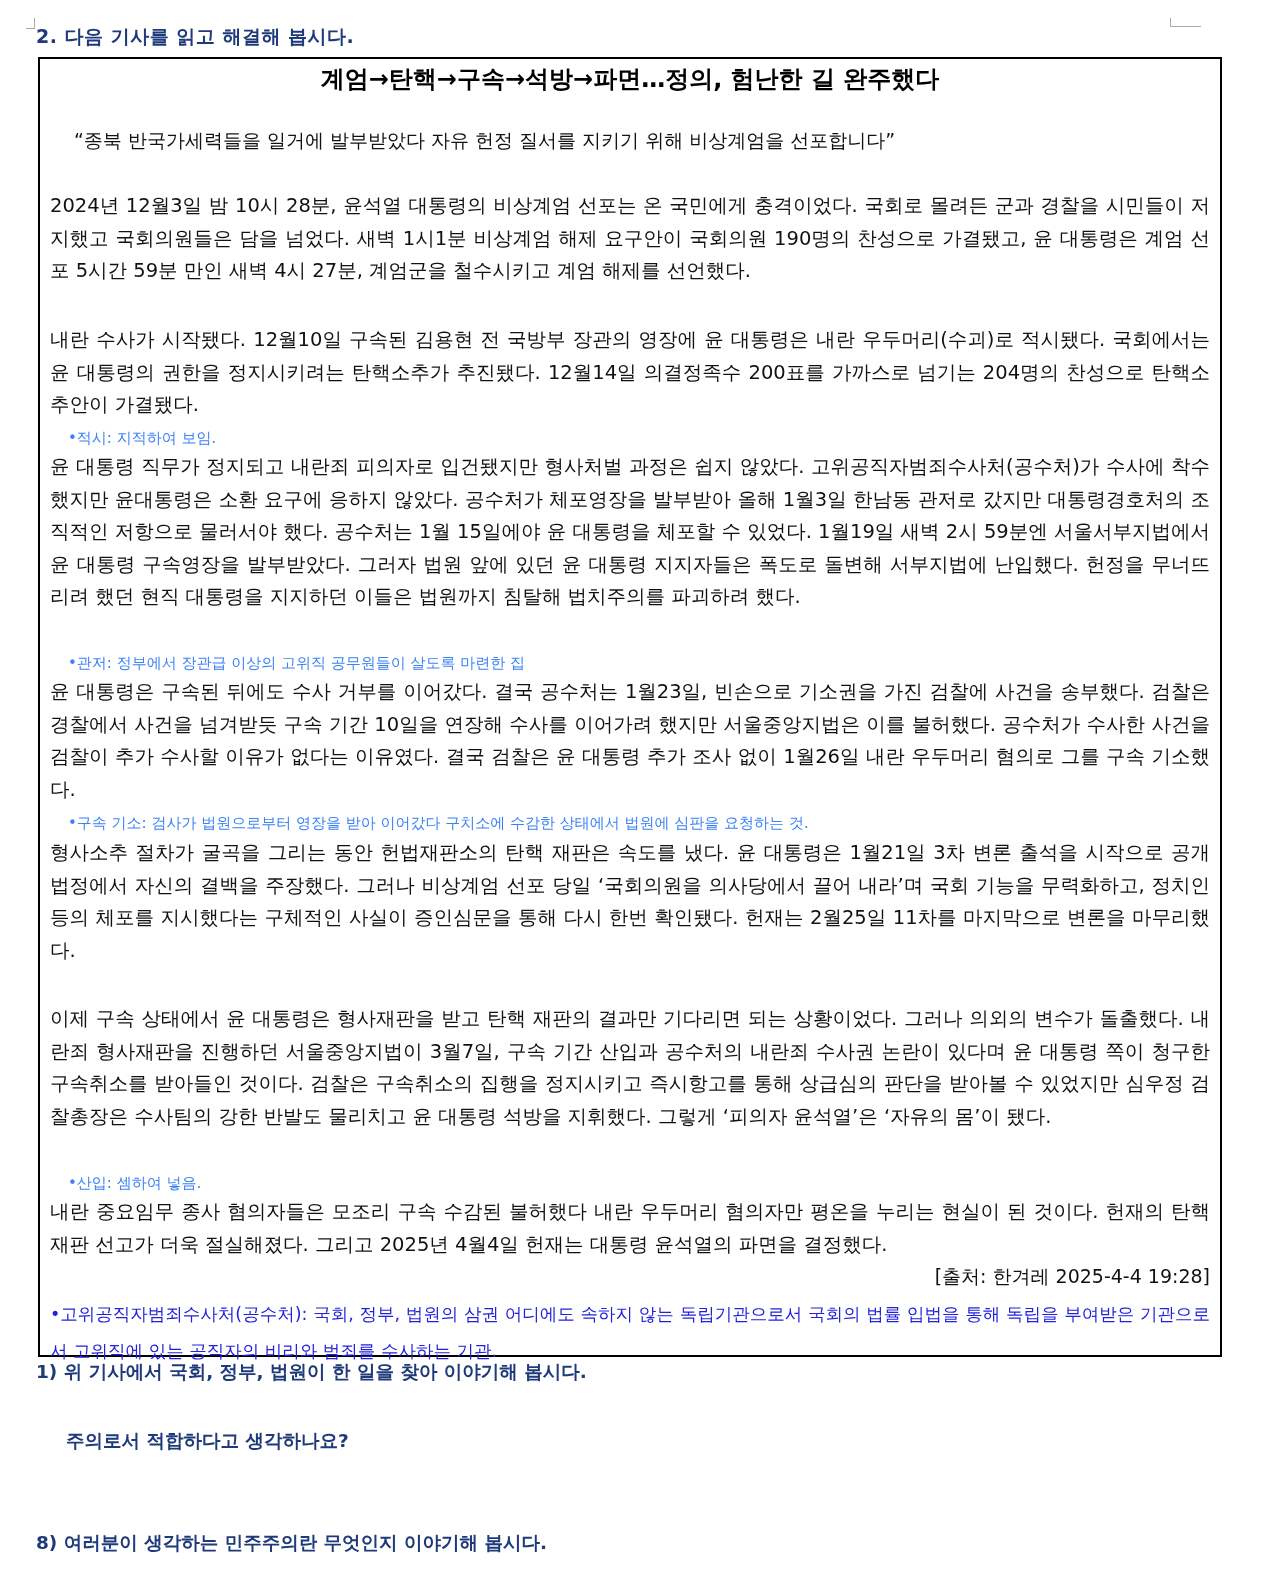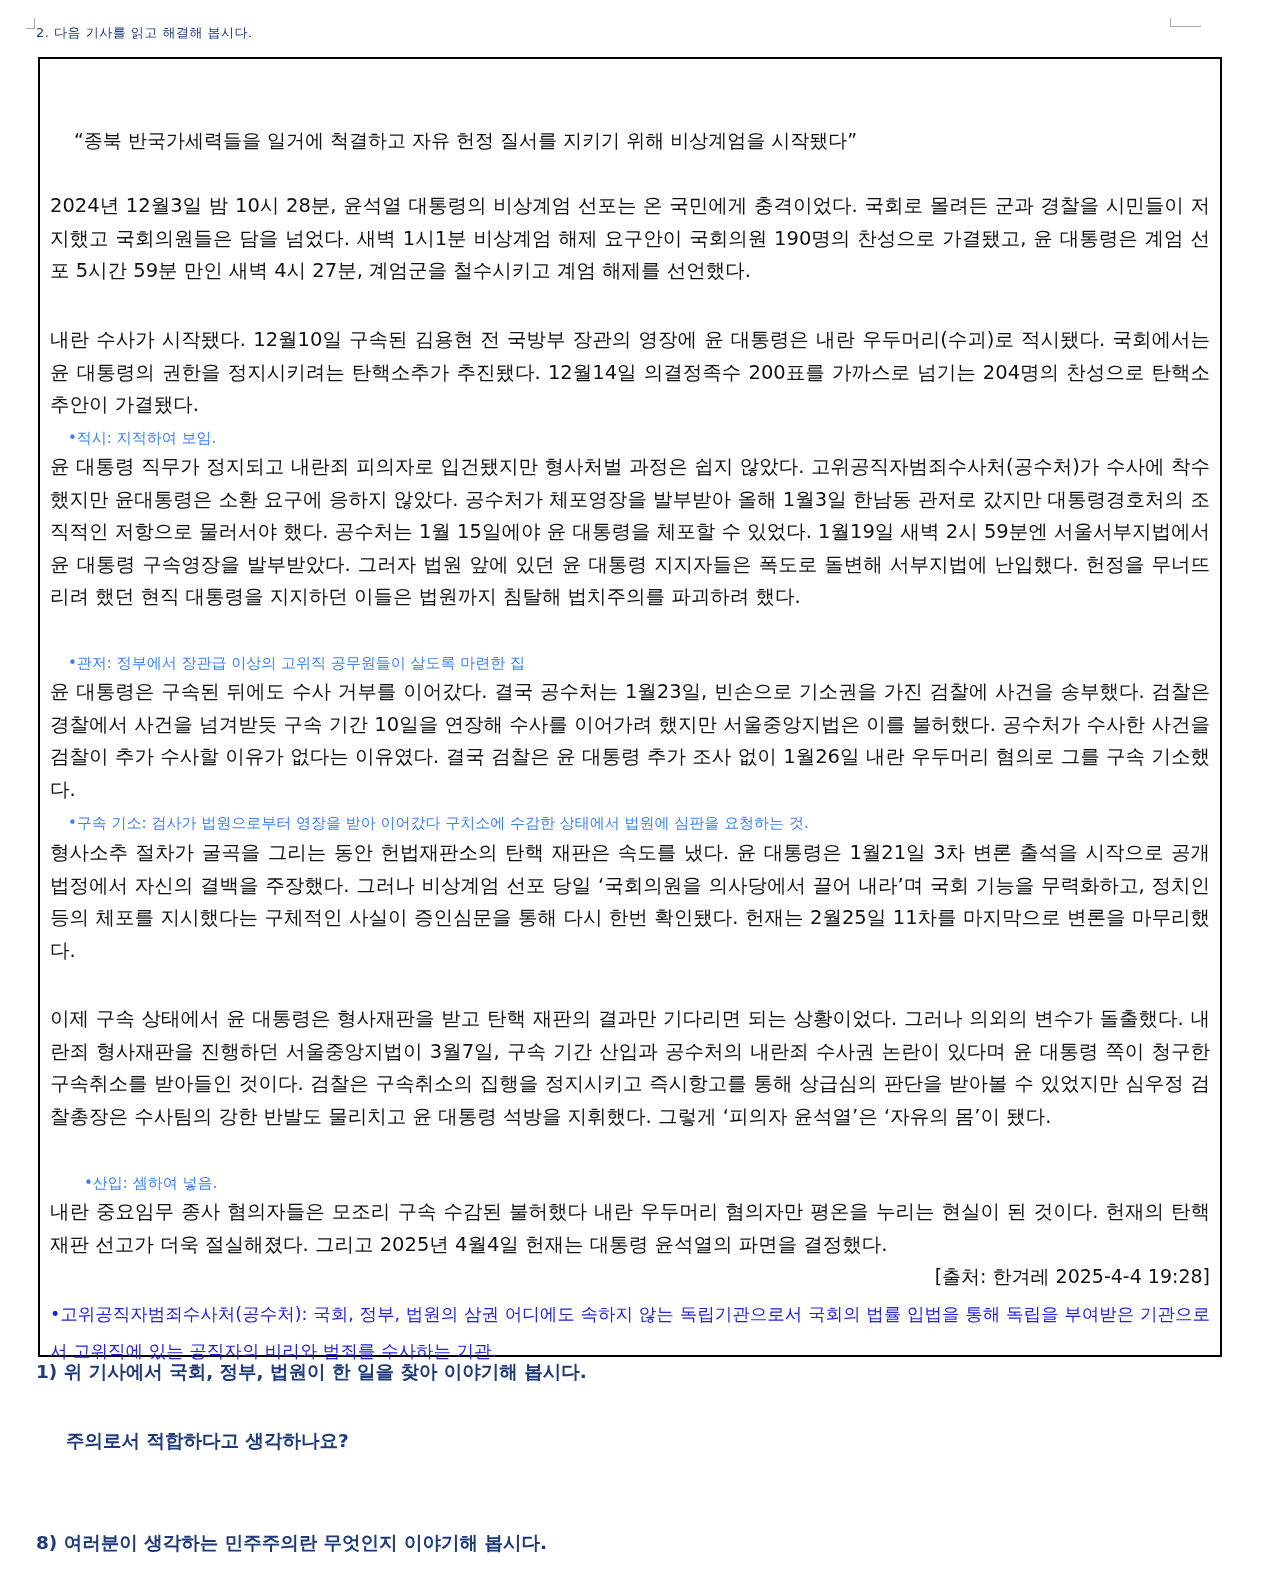--- a/index.html
+++ b/index.html
@@ -11,21 +11,21 @@
   .corner-mark-left {
     position: absolute; left: 26px; top: 18px; width: 8px; height: 10px;
     border-right: 1px solid #aaa; border-bottom: 1px solid #aaa;
   }
   .corner-mark-right {
     position: absolute; left: 1170px; top: 18px; width: 30px; height: 8px;
     border-left: 1px solid #aaa; border-bottom: 1px solid #aaa;
   }
   .section-heading {
     position: absolute; left: 36px; top: 24px;
-    font-size: 13px; font-weight: normal; color: #1f3a7a; letter-spacing: 0.5px; text-align: right;
+    font-size: 19px; font-weight: bold; color: #1f3a7a; letter-spacing: 0.5px; text-align: right;
   }
   .article-box {
     position: absolute; left: 38px; top: 57px; width: 1184px; height: 1300px;
     border: 2px solid #000; box-sizing: border-box;
   }
   .article-title {
     position: absolute; left: 0; right: 0; top: 4px; text-align: center;
     font-size: 24px; font-weight: bold; color: #000;
   }
   .quote {
@@ -54,32 +54,33 @@
 </style>
 </head>
 <body>
 
 <div class="corner-mark-left"></div>
 <div class="corner-mark-right"></div>
 
 <div class="section-heading">2. 다음 기사를 읽고 해결해 봅시다.</div>
 
 <div class="article-box">
-  <div class="quote">“종북 반국가세력들을 일거에 척결하고 자유 헌정 질서를 지키기 위해 비상계엄을 시작됐다”</div>
+  <div class="article-title">계엄→탄핵→구속→석방→파면…정의, 험난한 길 완주했다</div>
+  <div class="quote">“종북 반국가세력들을 일거에 발부받았다 자유 헌정 질서를 지키기 위해 비상계엄을 선포합니다”</div>
 
   <div class="para" style="top:131px;">2024년 12월3일 밤 10시 28분, 윤석열 대통령의 비상계엄 선포는 온 국민에게 충격이었다. 국회로 몰려든 군과 경찰을 시민들이 저지했고 국회의원들은 담을 넘었다. 새벽 1시1분 비상계엄 해제 요구안이 국회의원 190명의 찬성으로 가결됐고, 윤 대통령은 계엄 선포 5시간 59분 만인 새벽 4시 27분, 계엄군을 철수시키고 계엄 해제를 선언했다.</div>
   <div class="para" style="top:265px;">내란 수사가 시작됐다. 12월10일 구속된 김용현 전 국방부 장관의 영장에 윤 대통령은 내란 우두머리(수괴)로 적시됐다. 국회에서는 윤 대통령의 권한을 정지시키려는 탄핵소추가 추진됐다. 12월14일 의결정족수 200표를 가까스로 넘기는 204명의 찬성으로 탄핵소추안이 가결됐다.</div>
   <div class="note" style="top:370px;">•적시: 지적하여 보임.</div>
   <div class="para" style="top:392px;">윤 대통령 직무가 정지되고 내란죄 피의자로 입건됐지만 형사처벌 과정은 쉽지 않았다. 고위공직자범죄수사처(공수처)가 수사에 착수했지만 윤대통령은 소환 요구에 응하지 않았다. 공수처가 체포영장을 발부받아 올해 1월3일 한남동 관저로 갔지만 대통령경호처의 조직적인 저항으로 물러서야 했다. 공수처는 1월 15일에야 윤 대통령을 체포할 수 있었다. 1월19일 새벽 2시 59분엔 서울서부지법에서 윤 대통령 구속영장을 발부받았다. 그러자 법원 앞에 있던 윤 대통령 지지자들은 폭도로 돌변해 서부지법에 난입했다. 헌정을 무너뜨리려 했던 현직 대통령을 지지하던 이들은 법원까지 침탈해 법치주의를 파괴하려 했다.</div>
   <div class="note" style="top:595px;">•관저: 정부에서 장관급 이상의 고위직 공무원들이 살도록 마련한 집</div>
   <div class="para" style="top:617px;">윤 대통령은 구속된 뒤에도 수사 거부를 이어갔다. 결국 공수처는 1월23일, 빈손으로 기소권을 가진 검찰에 사건을 송부했다. 검찰은 경찰에서 사건을 넘겨받듯 구속 기간 10일을 연장해 수사를 이어가려 했지만 서울중앙지법은 이를 불허했다. 공수처가 수사한 사건을 검찰이 추가 수사할 이유가 없다는 이유였다. 결국 검찰은 윤 대통령 추가 조사 없이 1월26일 내란 우두머리 혐의로 그를 구속 기소했다.</div>
   <div class="note" style="top:755px;">•구속 기소: 검사가 법원으로부터 영장을 받아 이어갔다 구치소에 수감한 상태에서 법원에 심판을 요청하는 것.</div>
   <div class="para" style="top:778px;">형사소추 절차가 굴곡을 그리는 동안 헌법재판소의 탄핵 재판은 속도를 냈다. 윤 대통령은 1월21일 3차 변론 출석을 시작으로 공개 법정에서 자신의 결백을 주장했다. 그러나 비상계엄 선포 당일 ‘국회의원을 의사당에서 끌어 내라’며 국회 기능을 무력화하고, 정치인 등의 체포를 지시했다는 구체적인 사실이 증인심문을 통해 다시 한번 확인됐다. 헌재는 2월25일 11차를 마지막으로 변론을 마무리했다.</div>
   <div class="para" style="top:944px;">이제 구속 상태에서 윤 대통령은 형사재판을 받고 탄핵 재판의 결과만 기다리면 되는 상황이었다. 그러나 의외의 변수가 돌출했다. 내란죄 형사재판을 진행하던 서울중앙지법이 3월7일, 구속 기간 산입과 공수처의 내란죄 수사권 논란이 있다며 윤 대통령 쪽이 청구한 구속취소를 받아들인 것이다. 검찰은 구속취소의 집행을 정지시키고 즉시항고를 통해 상급심의 판단을 받아볼 수 있었지만 심우정 검찰총장은 수사팀의 강한 반발도 물리치고 윤 대통령 석방을 지휘했다. 그렇게 ‘피의자 윤석열’은 ‘자유의 몸’이 됐다.</div>
-  <div class="note" style="top:1115px;margin-left:16px;">•산입: 셈하여 넣음.</div>
+  <div class="note" style="top:1115px;">•산입: 셈하여 넣음.</div>
   <div class="para" style="top:1137px;">내란 중요임무 종사 혐의자들은 모조리 구속 수감된 불허했다 내란 우두머리 혐의자만 평온을 누리는 현실이 된 것이다. 헌재의 탄핵 재판 선고가 더욱 절실해졌다. 그리고 2025년 4월4일 헌재는 대통령 윤석열의 파면을 결정했다.</div>
 
   <div class="source">[출처: 한겨레 2025-4-4 19:28]</div>
   <div class="note-big" style="top:1237px;">•고위공직자범죄수사처(공수처): 국회, 정부, 법원의 삼권 어디에도 속하지 않는 독립기관으로서 국회의 법률 입법을 통해 독립을 부여받은 기관으로서 고위직에 있는 공직자의 비리와 범죄를 수사하는 기관.</div>
 </div>
 
 <div class="question" style="top:1355px;">
   <span>1) 위 기사에서 국회, 정부, 법원이 한 일을 찾아 이야기해 봅시다.</span>
 </div>
 <div class="question" style="top:1424px;">

